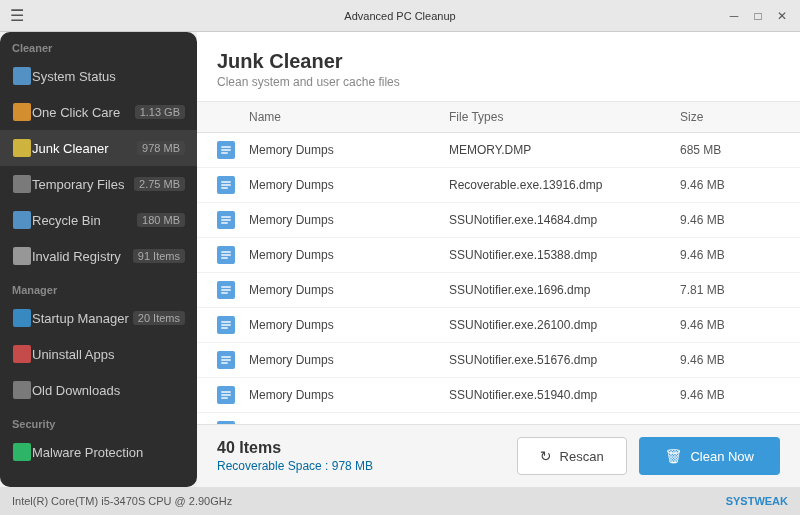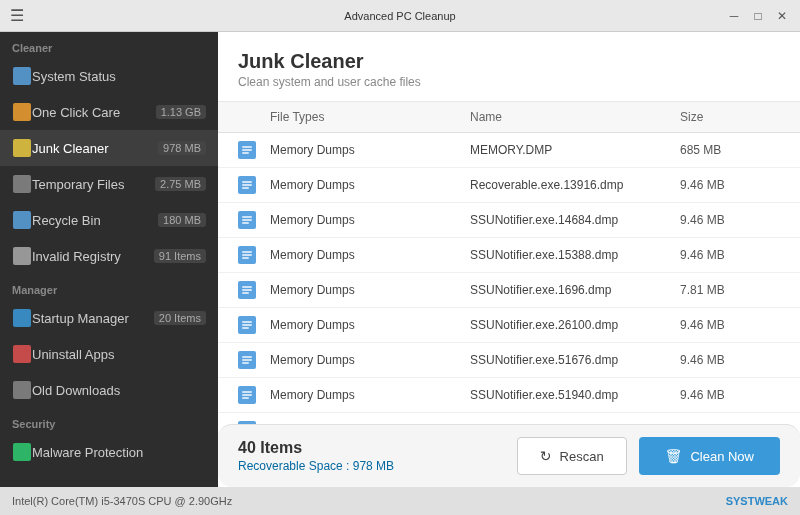--- a/index.html
+++ b/index.html
@@ -61,27 +61,28 @@
 
     
     .main-container {
       display: flex;
       flex: 1;
       overflow: hidden;
     }
 
     
     .sidebar {
-      width: 218px;
+      width: 197px;
       background: #2d2d2d;
       color: #ccc;
       display: flex;
       flex-direction: column;
       flex-shrink: 0;
       overflow-y: auto;
+      border-radius: 10px;
     }
     .sidebar-section-label {
       font-size: 11px;
       color: #888;
       padding: 10px 12px 4px 12px;
       text-transform: none;
       font-weight: 600;
     }
     .sidebar-item {
       display: flex;
@@ -179,21 +180,20 @@
 
     
     .bottom-bar {
       background: #f5f5f5;
       border-top: 1px solid #e0e0e0;
       padding: 12px 20px;
       display: flex;
       align-items: center;
       justify-content: space-between;
       flex-shrink: 0;
-      border-radius: 14px;
     }
     .bottom-info .items-count {
       font-size: 16px;
       font-weight: 600;
       color: #333;
     }
     .bottom-info .recoverable {
       font-size: 12px;
       color: #0369a1;
       margin-top: 2px;
@@ -365,22 +365,22 @@
 
   <div class="content-area">
     <div class="content-header">
       <div class="content-title">Junk Cleaner</div>
       <div class="content-subtitle">Clean system and user cache files</div>
     </div>
 
     <div class="table-container">
       <div class="table-header">
         <div></div>
+        <div>Name</div>
         <div>File Types</div>
-        <div>Name</div>
         <div>Size</div>
       </div>
       <div id="table-body">
           <div class="table-row">
     <div>
       <div class="file-icon">
         <svg width="16" height="16" viewBox="0 0 16 16">
           <rect width="16" height="16" rx="1" fill="#5ba3e0"></rect>
           <rect x="3" y="4" width="10" height="2" rx="1" fill="white" opacity="0.7"></rect>
           <rect x="3" y="7" width="10" height="2" rx="1" fill="white" opacity="0.7"></rect>

